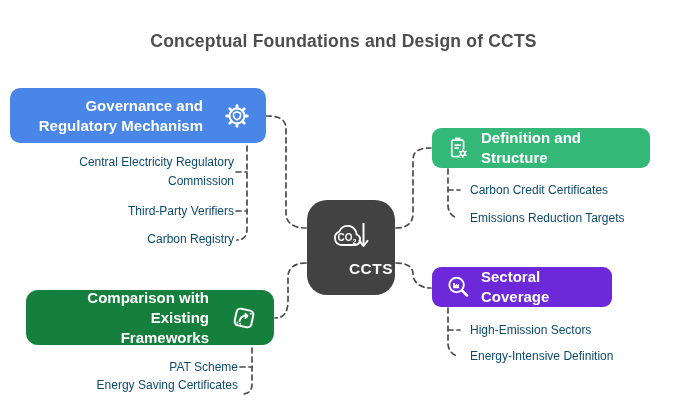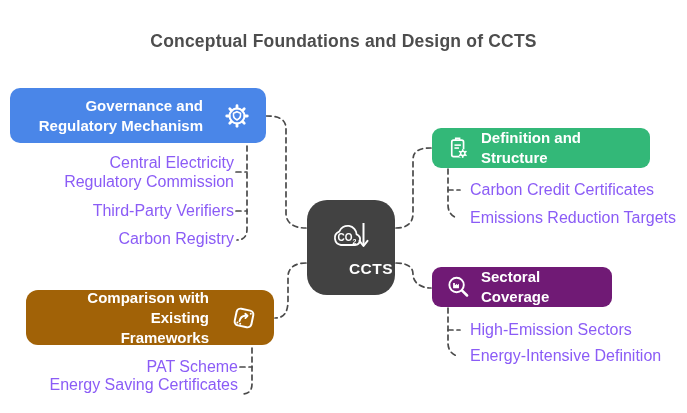--- a/index.html
+++ b/index.html
@@ -23,21 +23,21 @@
   .node-yellow{left:26px;top:290px;width:248px;height:55px;border-radius:12px;}
   .node-yellow .txt{width:195px;}
   .node-green{left:432px;top:128px;width:218px;height:40px;border-radius:9px;}
   .node-purple{left:432px;top:267px;width:180px;height:40px;border-radius:9px;}
   .center-node{
     position:absolute;left:307px;top:200px;width:88px;height:95px;border-radius:20px;
     display:flex;flex-direction:column;align-items:center;justify-content:center;gap:5px;
     color:#fff;z-index:3;
   }
   .center-label{font-size:15.5px;font-weight:bold;letter-spacing:.5px;margin-left:40px;}
-  .leaf{position:absolute;z-index:2;font-size:16px;color:#8b5cf6;line-height:18px;white-space:nowrap;}
+  .leaf{position:absolute;z-index:2;font-size:12px;color:#0c4a6e;line-height:18px;white-space:nowrap;}
   .leaf.r{text-align:right;}
   .leaf.wrap{white-space:normal;line-height:19px;}
   .icon{display:block;flex:0 0 auto;}
 </style>
 </head>
 <body>
 
 <div class="canvas">
 
   <svg class="connector-layer" width="687" height="413" viewBox="0 0 687 413">
@@ -77,21 +77,21 @@
           <line x1="16.8" y1="7.2" x2="18.2" y2="5.8"></line>
       </g>
       <circle cx="12" cy="12" r="6.4" stroke-width="1.7"></circle>
       <path d="M12 8.3 L15 9.6 V11.8 C15 13.9 12 15.4 12 15.4 C12 15.4 9 13.9 9 11.8 V9.6 Z" stroke-width="1.3"></path>
     </svg>
   </div>
   <div class="leaf r wrap" style="right:453px;top:153px;width:200px;">Central Electricity Regulatory Commission</div>
   <div class="leaf r" style="right:453px;top:202px;">Third-Party Verifiers</div>
   <div class="leaf r" style="right:453px;top:230px;">Carbon Registry</div>
 
-  <div class="node node-right node-yellow" style="background-color: #a16207; padding-left: 37px;">
+  <div class="node node-right node-yellow" style="background-color: #15803d; padding-left: 37px;">
     <span class="txt">Comparison with Existing Frameworks</span>
     <svg class="icon" width="30" height="30" viewBox="0 0 24 24" fill="none" stroke="#fff">
       <g transform="rotate(12 12 12)">
         <rect x="5.2" y="5.2" width="13.6" height="13.6" rx="3.2" stroke-width="1.6"></rect>
         <path d="M9 15.2 C9 11.6 10.6 10 13.9 9.8" stroke-width="1.5" stroke-linecap="round"></path>
         <path d="M12.3 8.5 L14.4 9.7 L13.1 11.8" stroke-width="1.5" stroke-linecap="round" stroke-linejoin="round"></path>
         <circle cx="7.6" cy="16.6" r="0.8" fill="#fff" stroke="none"></circle>
         <circle cx="10" cy="17.2" r="0.8" fill="#fff" stroke="none"></circle>
         <circle cx="16.6" cy="7.6" r="0.8" fill="#fff" stroke="none"></circle>
       </g>
@@ -115,21 +115,21 @@
         <line x1="12.9" y1="18.1" x2="13.8" y2="17.6"></line>
           <line x1="17.8" y1="15.2" x2="18.7" y2="14.7"></line>
       </g>
       <circle cx="15.8" cy="16.4" r="1.9" stroke-width="1.3"></circle>
     </svg>
     <span class="txt">Definition and Structure</span>
   </div>
   <div class="leaf" style="left:470px;top:181px;">Carbon Credit Certificates</div>
   <div class="leaf" style="left:470px;top:209px;">Emissions Reduction Targets</div>
 
-  <div class="node node-left node-purple" style="background-color: #701a75;">
+  <div class="node node-left node-purple" style="background-color: #6d28d9;">
     <svg class="icon" width="27" height="27" viewBox="0 0 24 24" fill="none" stroke="#fff">
       <circle cx="10.3" cy="9.8" r="6.4" stroke-width="1.7"></circle>
       <line x1="15" y1="14.5" x2="19.6" y2="19.1" stroke-width="2.3" stroke-linecap="round"></line>
       <path d="M7.2 12.6 V8 H8.8 V10.1 L10.6 8.7 V10.1 L12.4 8.7 V12.6 Z" fill="#fff" stroke="none"></path>
     </svg>
     <span class="txt">Sectoral Coverage</span>
   </div>
   <div class="leaf" style="left:470px;top:321px;">High-Emission Sectors</div>
   <div class="leaf" style="left:470px;top:347px;">Energy-Intensive Definition</div>
 

